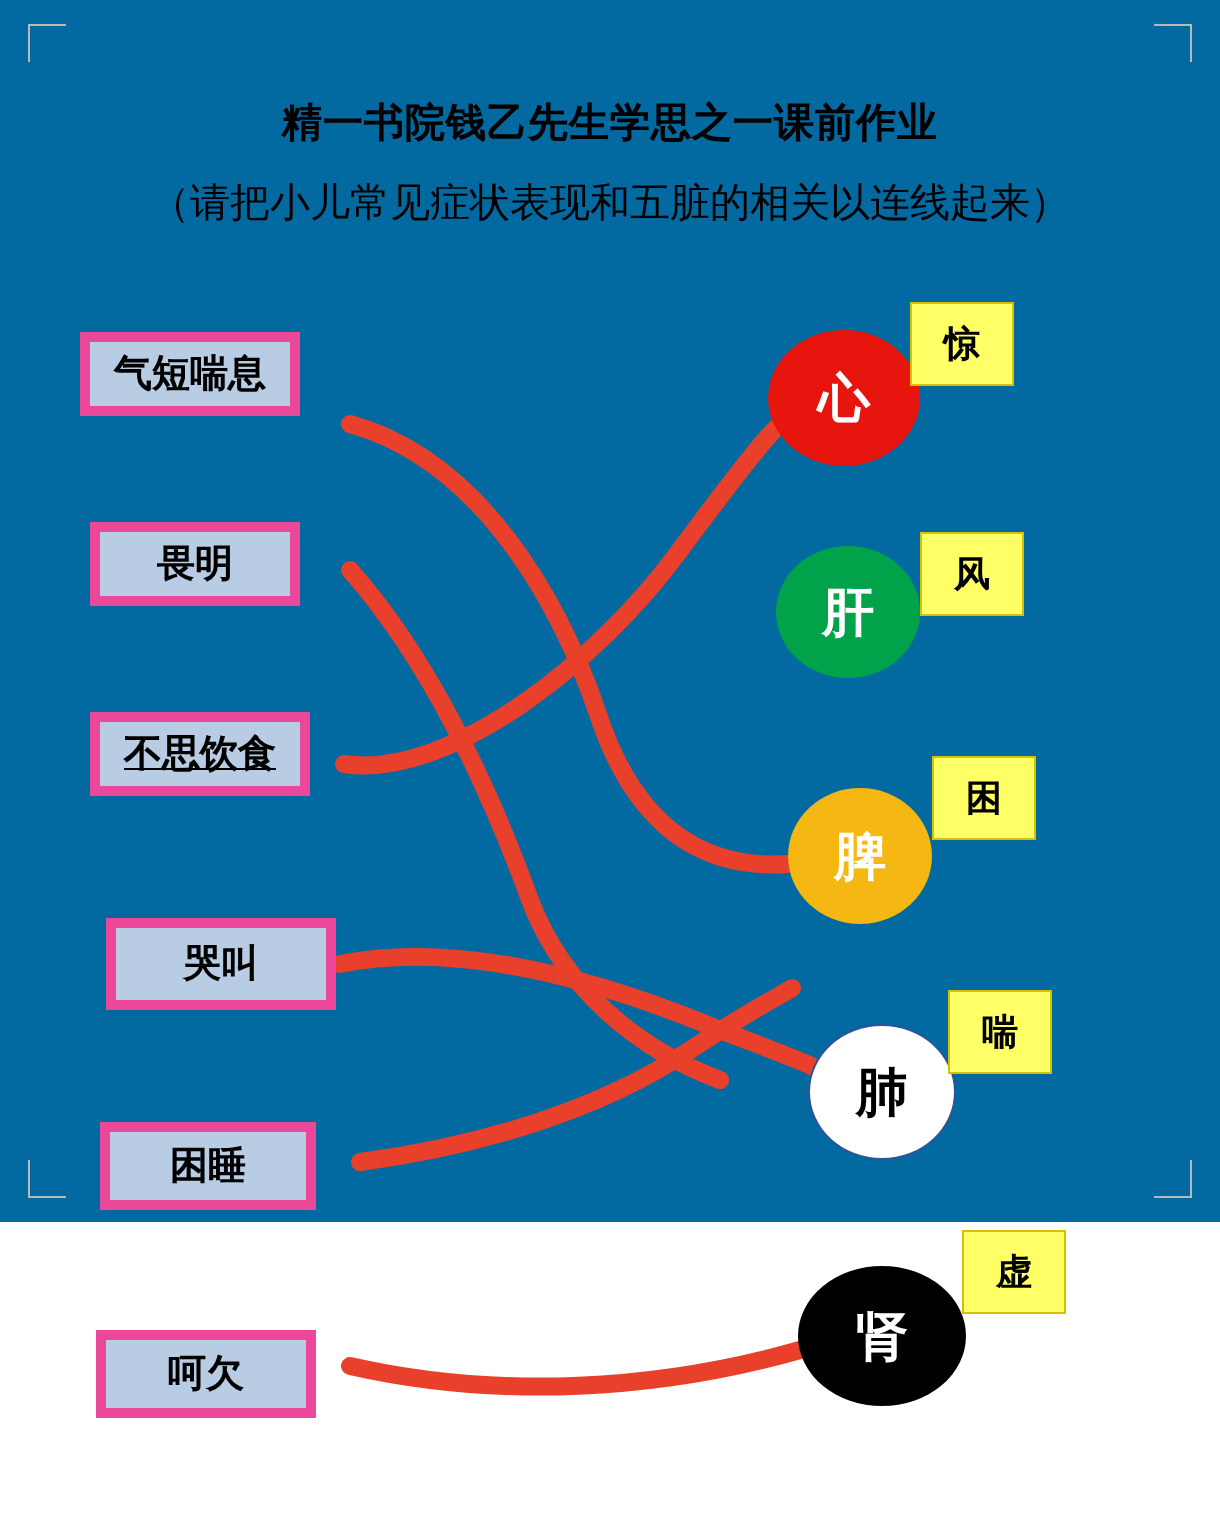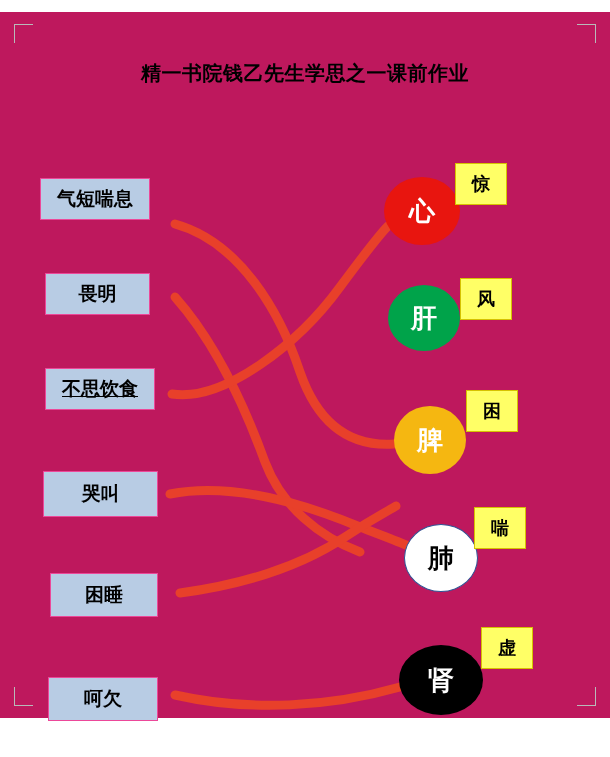--- a/index.html
+++ b/index.html
@@ -9,23 +9,22 @@
   body {
     width: 610px;
     height: 757px;
     background: #ffffff;
     font-family: "Liberation Sans", sans-serif;
     overflow: hidden;
   }
   #page {
     position: relative;
     width: 610px;
-    height: 706px;
-    background: #be185d;
-    margin-top: 12px;
+    height: 611px;
+    background: #0369a1;
   }
 
   
   .crop {
     position: absolute;
     width: 18px;
     height: 18px;
     border: 0 solid #b9b9b9;
   }
   .crop.tl { left: 14px;  top: 12px;  border-left-width: 1px; border-top-width: 1px; }
@@ -52,21 +51,21 @@
     width: 610px;
     text-align: center;
     font-size: 20px;
     color: #000000;
   }
 
   
   .symptom {
     position: absolute;
     background: #b8cce4;
-    border: 1px solid #ec4899;
+    border: 5px solid #ec4899;
     color: #000000;
     font-size: 19px;
     font-weight: bold;
     display: flex;
     align-items: center;
     justify-content: center;
     box-sizing: border-box;
   }
 
   
@@ -107,35 +106,36 @@
 <body>
 
 <div id="page">
 
   <div class="crop tl"></div>
   <div class="crop tr"></div>
   <div class="crop bl"></div>
   <div class="crop br"></div>
 
   <div id="title">精一书院钱乙先生学思之一课前作业</div>
+  <div id="subtitle">（请把小儿常见症状表现和五脏的相关以连线起来）</div>
 
   <svg id="lines" viewBox="0 0 610 757">
       <path d="M 175 212 C 240 230, 280 300, 300 360 C 318 412, 350 435, 394 432" fill="none" stroke="#e8402a" stroke-width="9" stroke-linecap="round" stroke-linejoin="round"></path>
       <path d="M 175 285 C 215 330, 245 395, 265 450 C 282 495, 320 525, 360 540" fill="none" stroke="#e8402a" stroke-width="9" stroke-linecap="round" stroke-linejoin="round"></path>
       <path d="M 172 382 C 225 390, 300 330, 340 275 C 366 240, 380 222, 388 214" fill="none" stroke="#e8402a" stroke-width="9" stroke-linecap="round" stroke-linejoin="round"></path>
       <path d="M 170 482 C 230 470, 300 490, 360 515 C 386 525, 400 530, 408 534" fill="none" stroke="#e8402a" stroke-width="9" stroke-linecap="round" stroke-linejoin="round"></path>
       <path d="M 180 581 C 240 573, 300 555, 345 525 C 375 505, 390 498, 396 494" fill="none" stroke="#e8402a" stroke-width="9" stroke-linecap="round" stroke-linejoin="round"></path>
       <path d="M 175 683 C 250 700, 330 695, 400 675" fill="none" stroke="#e8402a" stroke-width="9" stroke-linecap="round" stroke-linejoin="round"></path>
     </svg>
 
   <div id="symptom-layer">
       <div class="symptom" style="left: 40px; top: 166px; width: 110px; height: 42px;">气短喘息</div>
       <div class="symptom" style="left: 45px; top: 261px; width: 105px; height: 42px;">畏明</div>
       <div class="symptom" style="left: 45px; top: 356px; width: 110px; height: 42px; text-decoration: underline;">不思饮食</div>
-      <div class="symptom" style="left: 43px; top: 459px; width: 115px; height: 46px;">哭叫</div>
+      <div class="symptom" style="left: 53px; top: 459px; width: 115px; height: 46px;">哭叫</div>
       <div class="symptom" style="left: 50px; top: 561px; width: 108px; height: 44px; font-family: Liberation Serif, serif;">困睡</div>
       <div class="symptom" style="left: 48px; top: 665px; width: 110px; height: 44px; font-family: Liberation Mono, monospace;">呵欠</div>
     </div>
   <div id="organ-layer">
       <div class="organ" style="left: 384px; top: 165px; width: 76px; height: 68px; background: rgb(232, 21, 15); color: rgb(255, 255, 255);">心</div>
       <div class="organ" style="left: 388px; top: 273px; width: 72px; height: 66px; background: rgb(0, 163, 74); color: rgb(255, 255, 255);">肝</div>
       <div class="organ" style="left: 394px; top: 394px; width: 72px; height: 68px; background: rgb(245, 183, 17); color: rgb(255, 255, 255);">脾</div>
       <div class="organ" style="left: 404px; top: 512px; width: 74px; height: 68px; background: rgb(255, 255, 255); color: rgb(0, 0, 0); border: 1px solid rgb(47, 84, 150);">肺</div>
       <div class="organ" style="left: 399px; top: 633px; width: 84px; height: 70px; background: rgb(0, 0, 0); color: rgb(255, 255, 255);">肾</div>
     </div>

